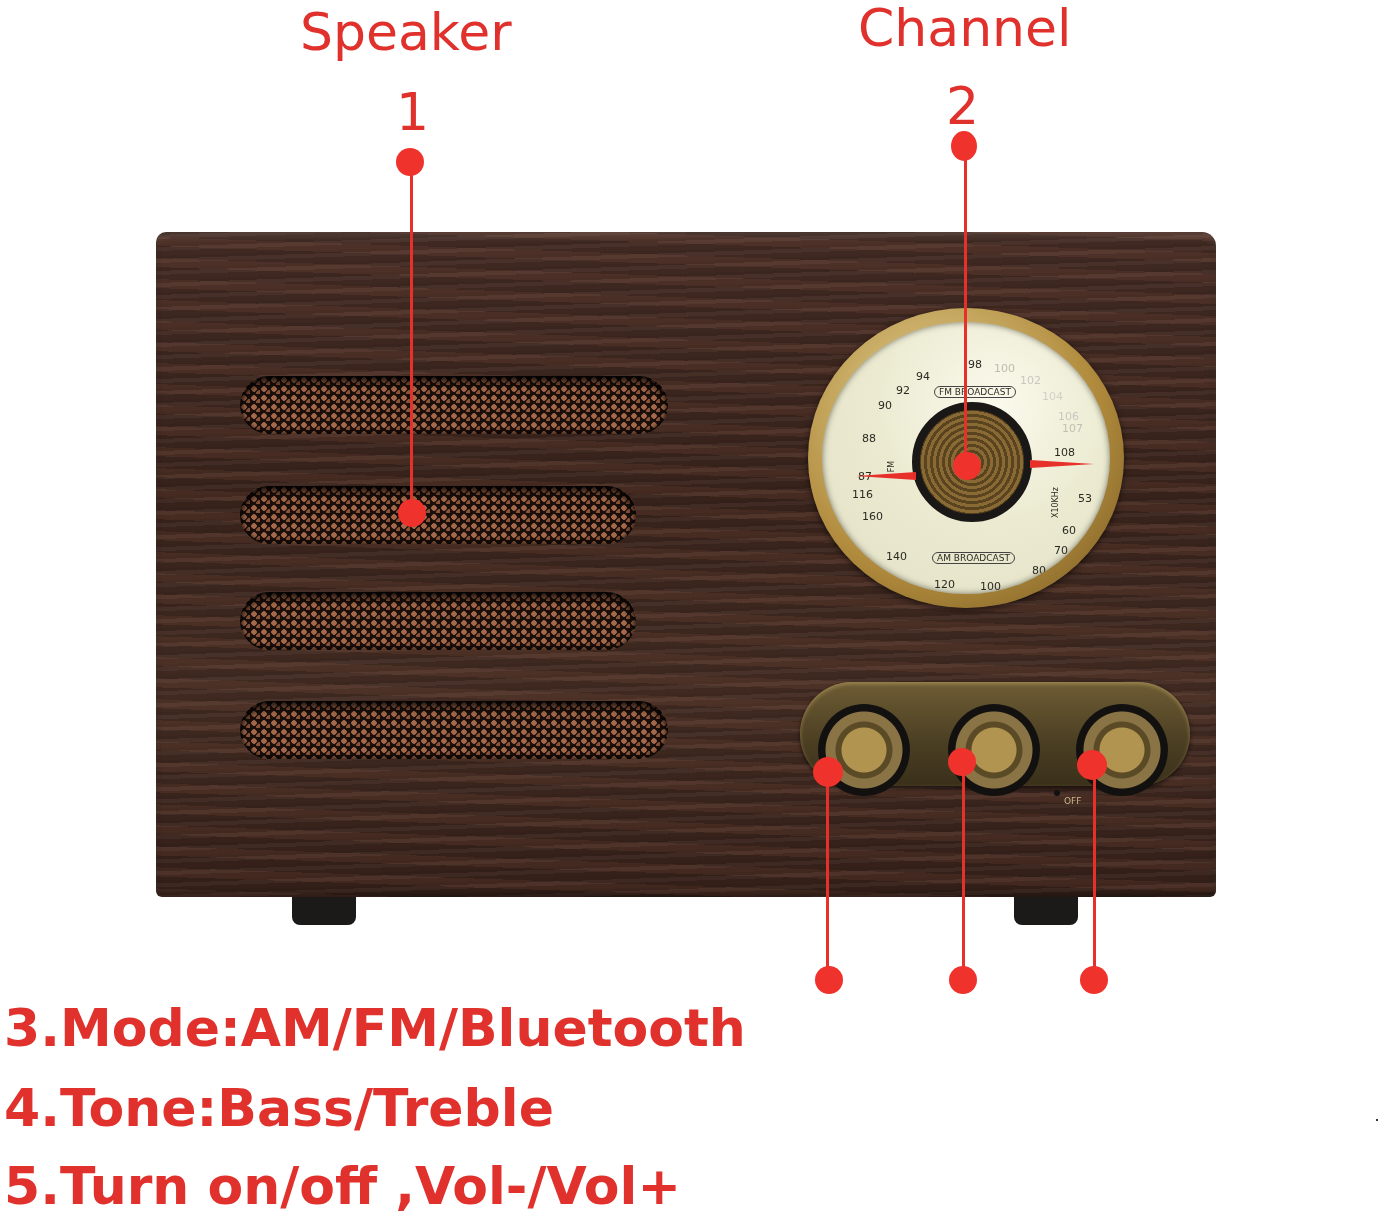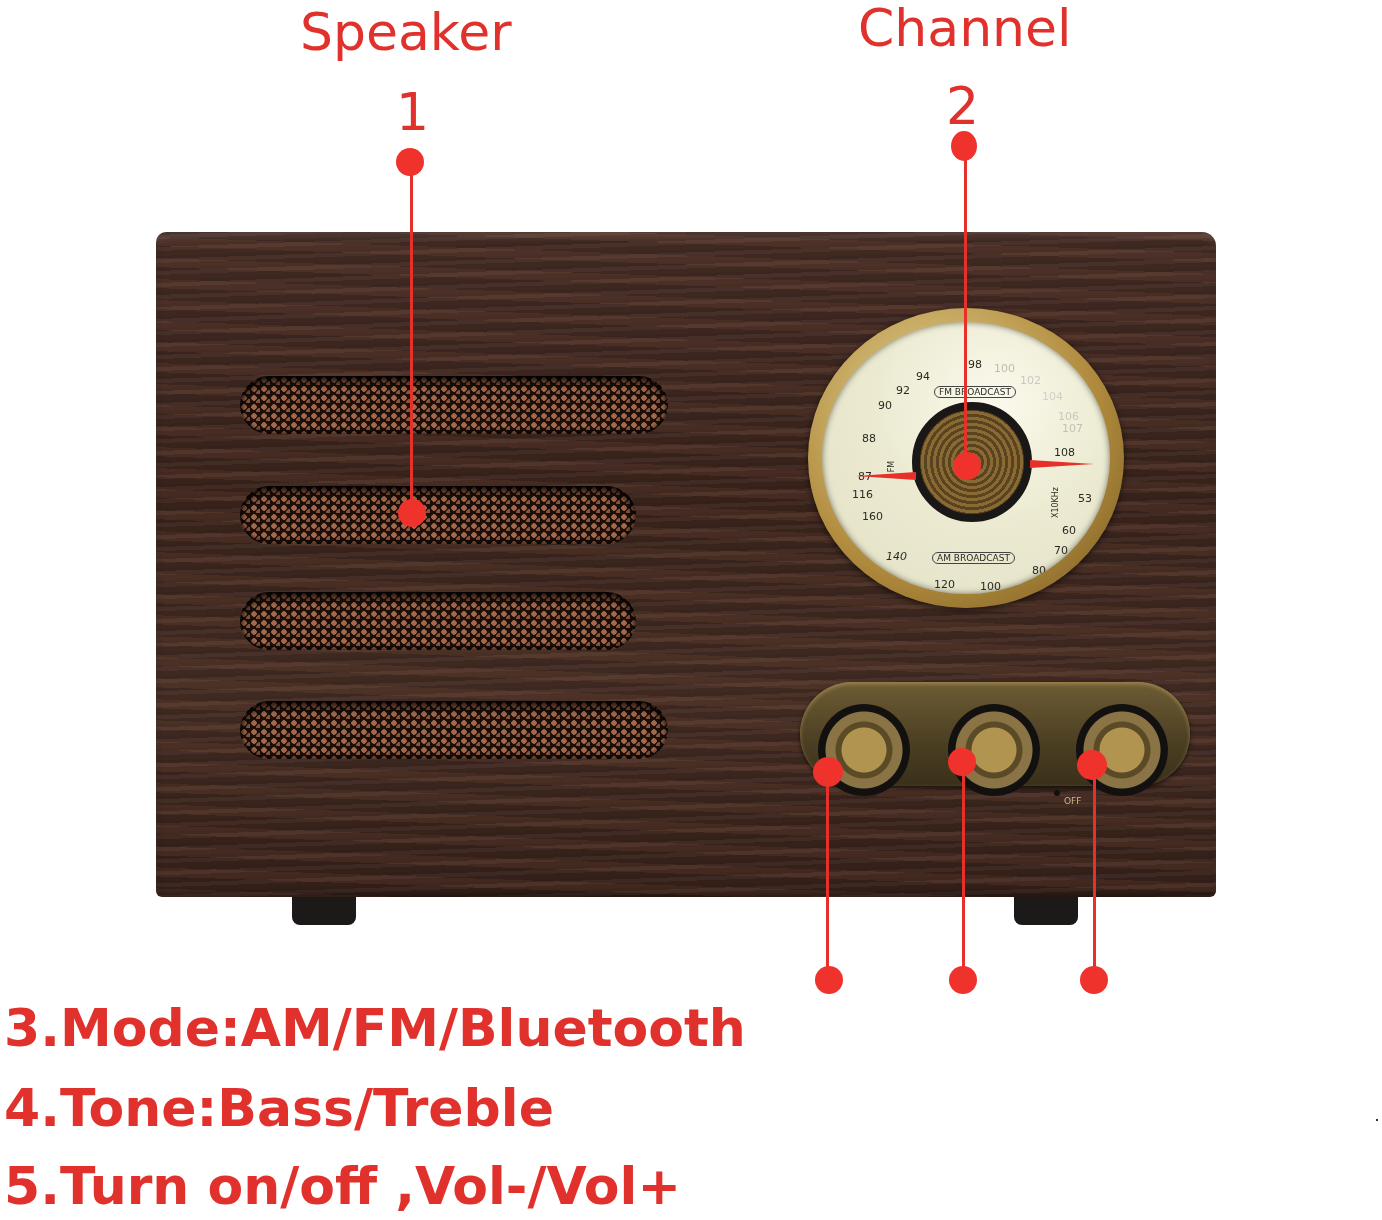--- a/index.html
+++ b/index.html
@@ -79,21 +79,21 @@
     <span class="tick-text" style="left:94px; top:48px;">94</span>
     <span class="tick-text" style="left:146px; top:36px;">98</span>
     <span class="tick-text" style="left:172px; top:40px; color:#bcbcb0;">100</span>
     <span class="tick-text" style="left:198px; top:52px; color:#c8c8c0;">102</span>
     <span class="tick-text" style="left:220px; top:68px; color:#d0d0c8;">104</span>
     <span class="tick-text" style="left:236px; top:88px; color:#c8c8c0;">106</span>
     <span class="tick-text" style="left:240px; top:100px; color:#c0c0b4;">107</span>
     <span class="tick-text" style="left:232px; top:124px;">108</span>
     <span class="tick-text" style="left:30px; top:166px;">116</span>
     <span class="tick-text" style="left:40px; top:188px;">160</span>
-    <span class="tick-text" style="left:64px; top:228px;font-style:italic;">140</span>
+    <span class="tick-text" style="left:64px; top:228px;">140</span>
     <span class="tick-text" style="left:112px; top:256px;">120</span>
     <span class="tick-text" style="left:158px; top:258px;">100</span>
     <span class="tick-text" style="left:210px; top:242px;">80</span>
     <span class="tick-text" style="left:232px; top:222px;">70</span>
     <span class="tick-text" style="left:240px; top:202px;">60</span>
     <span class="tick-text" style="left:256px; top:170px;">53</span>
     <span class="band" style="left:112px; top:64px;">FM BROADCAST</span>
     <span class="band" style="left:110px; top:230px;">AM BROADCAST</span>
     <span class="tick-text" style="left:64px; top:140px; font-size:8px; transform:rotate(-90deg);">FM</span>
     <span class="tick-text" style="left:218px; top:176px; font-size:8px; transform:rotate(-90deg);">X10KHz</span>

